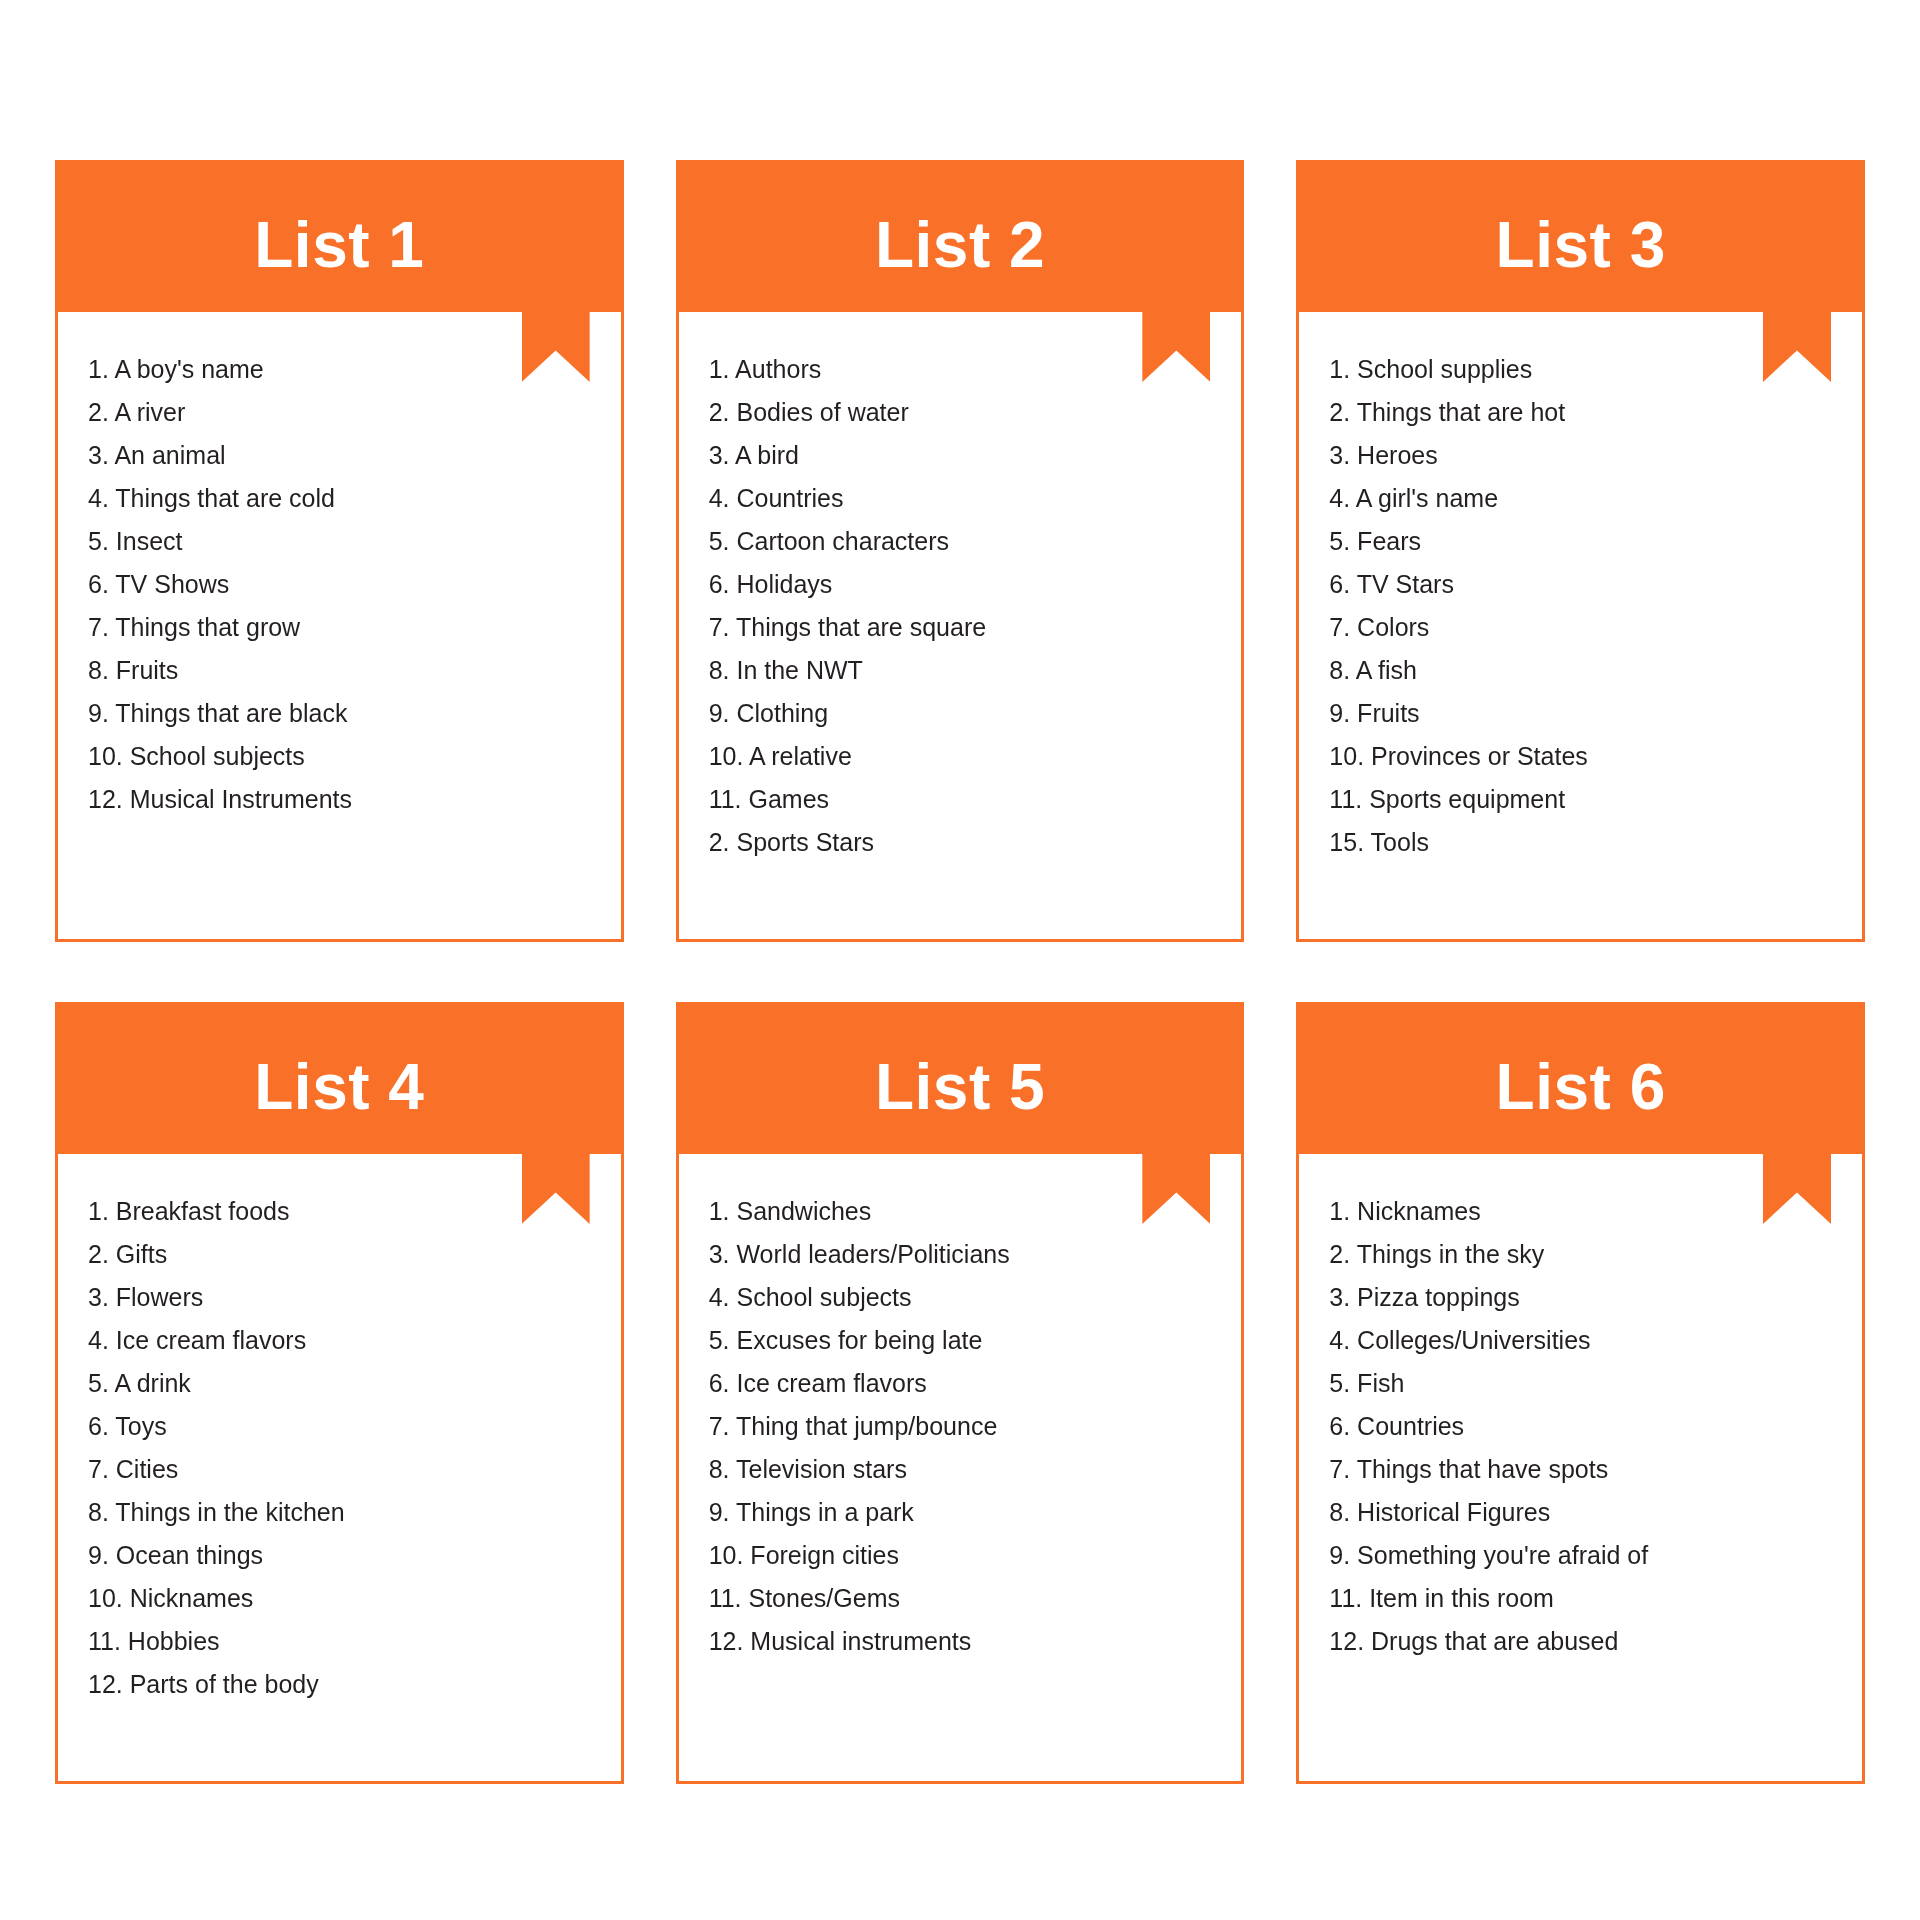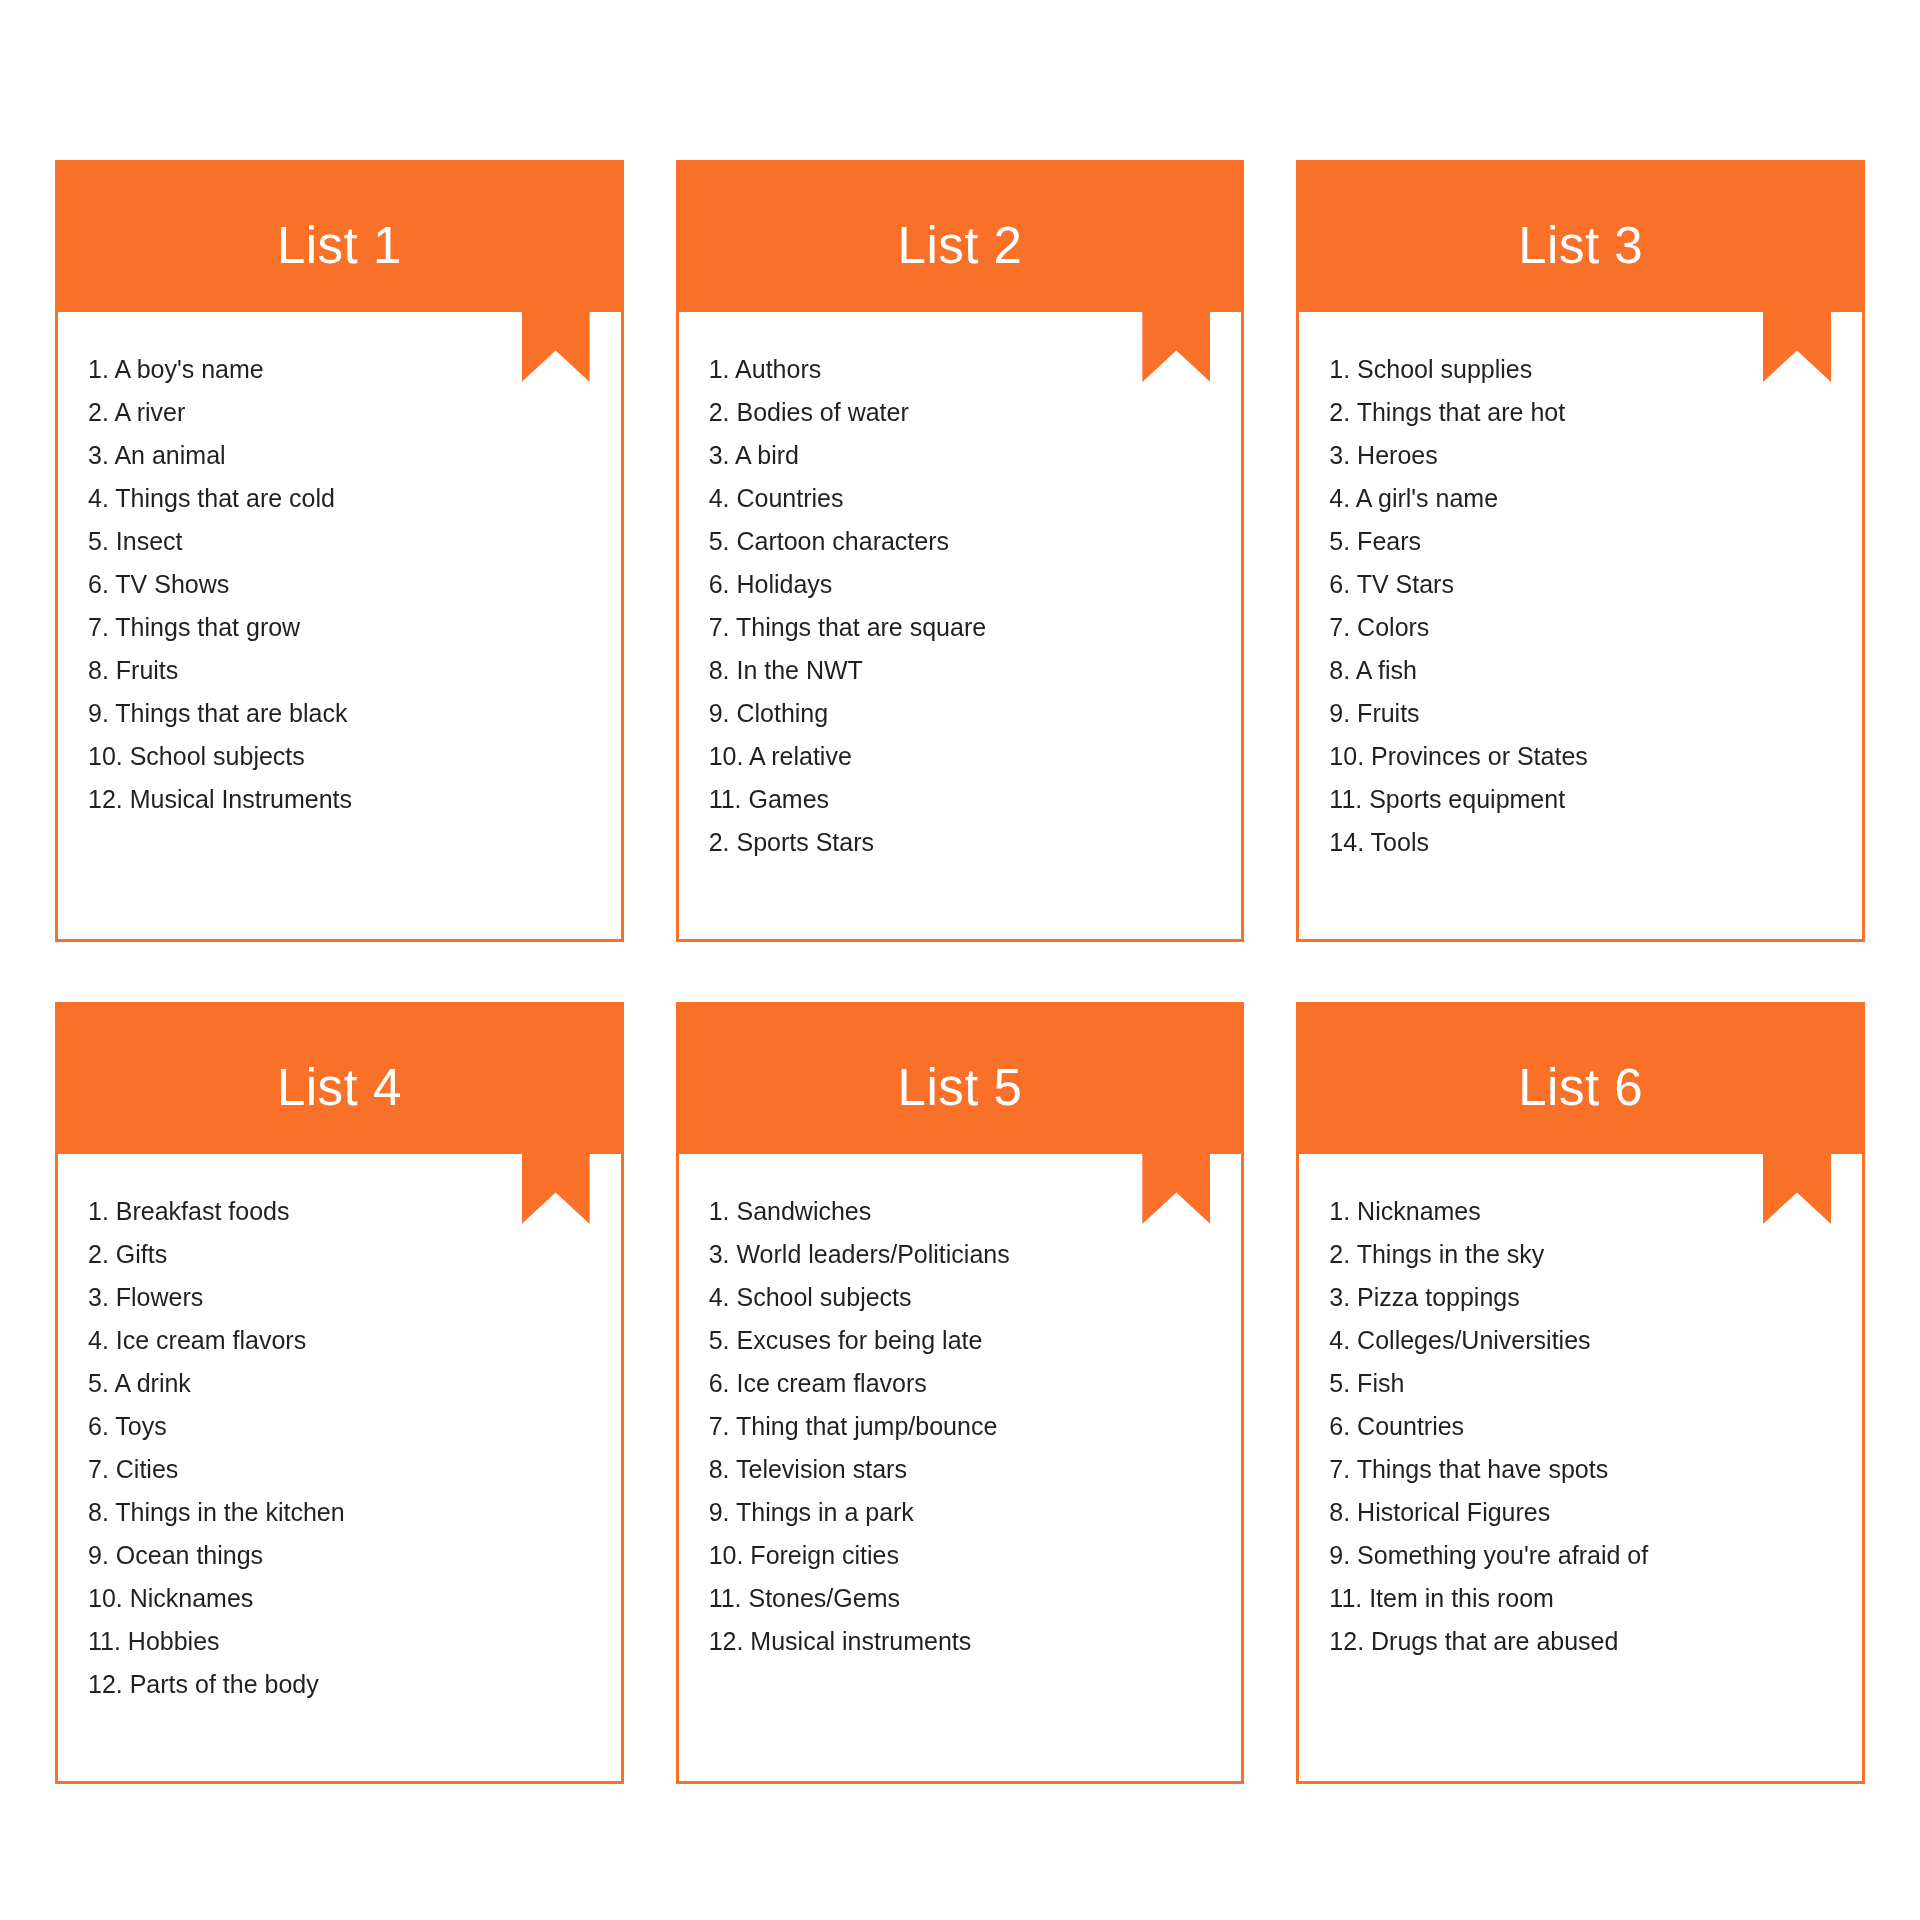--- a/index.html
+++ b/index.html
@@ -34,22 +34,22 @@
   .card-header {
     position: relative;
     background: #F97029;
     height: 152px;
     display: flex;
     align-items: center;
     justify-content: center;
     margin: 0 -3px 0 -3px;
   }
   .card-title {
-    font-size: 51px;
-    font-weight: normal;
+    font-size: 64px;
+    font-weight: bold;
     color: #ffffff;
     letter-spacing: 0.5px;
     line-height: 1;
     margin-top: 18px;
   }
   
   .tail {
     position: absolute;
     top: 100%;
     right: 34px;
@@ -127,21 +127,21 @@
         <div class="list-item">2. Things that are hot</div>
         <div class="list-item">3. Heroes</div>
         <div class="list-item">4. A girl's name</div>
         <div class="list-item">5. Fears</div>
         <div class="list-item">6. TV Stars</div>
         <div class="list-item">7. Colors</div>
         <div class="list-item">8. A fish</div>
         <div class="list-item">9. Fruits</div>
         <div class="list-item">10. Provinces or States</div>
         <div class="list-item">11. Sports equipment</div>
-        <div class="list-item">14. Tools</div>
+        <div class="list-item">15. Tools</div>
       </div>
     </div>
 
     <div class="card">
       <div class="card-header">
         <div class="card-title">List 4</div>
         <div class="tail"></div>
       </div>
       <div class="card-body">
         <div class="list-item">1. Breakfast foods</div>

